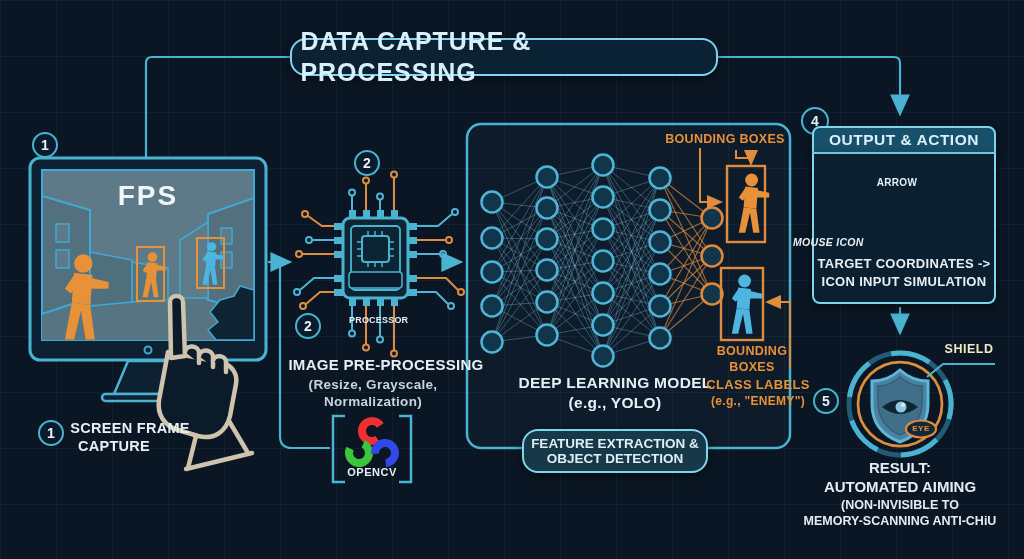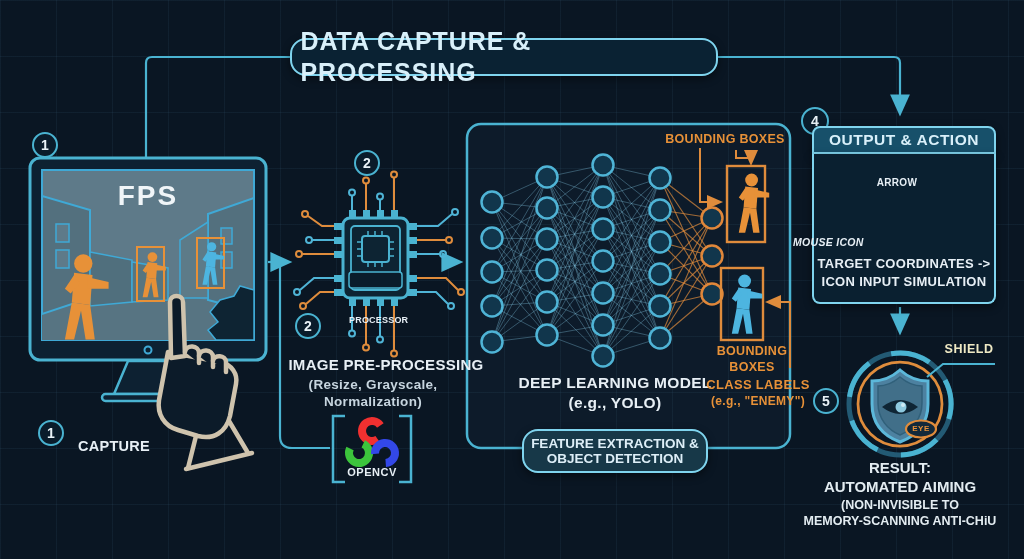--- a/index.html
+++ b/index.html
@@ -400,20 +400,21 @@
   </div>
 
   <div class="badge" style="left:32px;top:132px;">1</div>
   <div class="badge" style="left:38px;top:420px;">1</div>
   <div class="badge" style="left:354px;top:150px;">2</div>
   <div class="badge" style="left:295px;top:313px;">2</div>
   <div class="badge" style="left:801px;top:107px;width:28px;height:28px;">4</div>
   <div class="badge" style="left:813px;top:388px;">5</div>
 
   <div class="lbl" style="left:42px;top:178px;width:212px;font-size:28px;letter-spacing:2px;color:#f0f5f8;">FPS</div>
+  <div class="lbl" style="left:60px;top:419px;width:140px;font-size:14.5px;">SCREEN FRAME</div>
   <div class="lbl" style="left:44px;top:437px;width:140px;font-size:14.5px;">CAPTURE</div>
 
   <div class="lbl" style="left:349px;top:275px;width:53px;font-size:9px;letter-spacing:.2px;margin-top:40px;">PROCESSOR</div>
   <div class="lbl" style="left:278px;top:356px;width:216px;font-size:15px;">IMAGE PRE-PROCESSING</div>
   <div class="lbl sub" style="left:278px;top:377px;width:190px;font-size:13.5px;">(Resize, Grayscale,</div>
   <div class="lbl sub" style="left:278px;top:394px;width:190px;font-size:13.5px;">Normalization)</div>
   <div class="lbl" style="left:338px;top:466px;width:68px;font-size:11px;letter-spacing:.5px;">OPENCV</div>
 
   <div class="lbl" style="left:513px;top:373px;width:204px;font-size:15.5px;">DEEP LEARNING MODEL</div>
   <div class="lbl" style="left:513px;top:393px;width:204px;font-size:15.5px;">(e.g., YOLO)</div>

